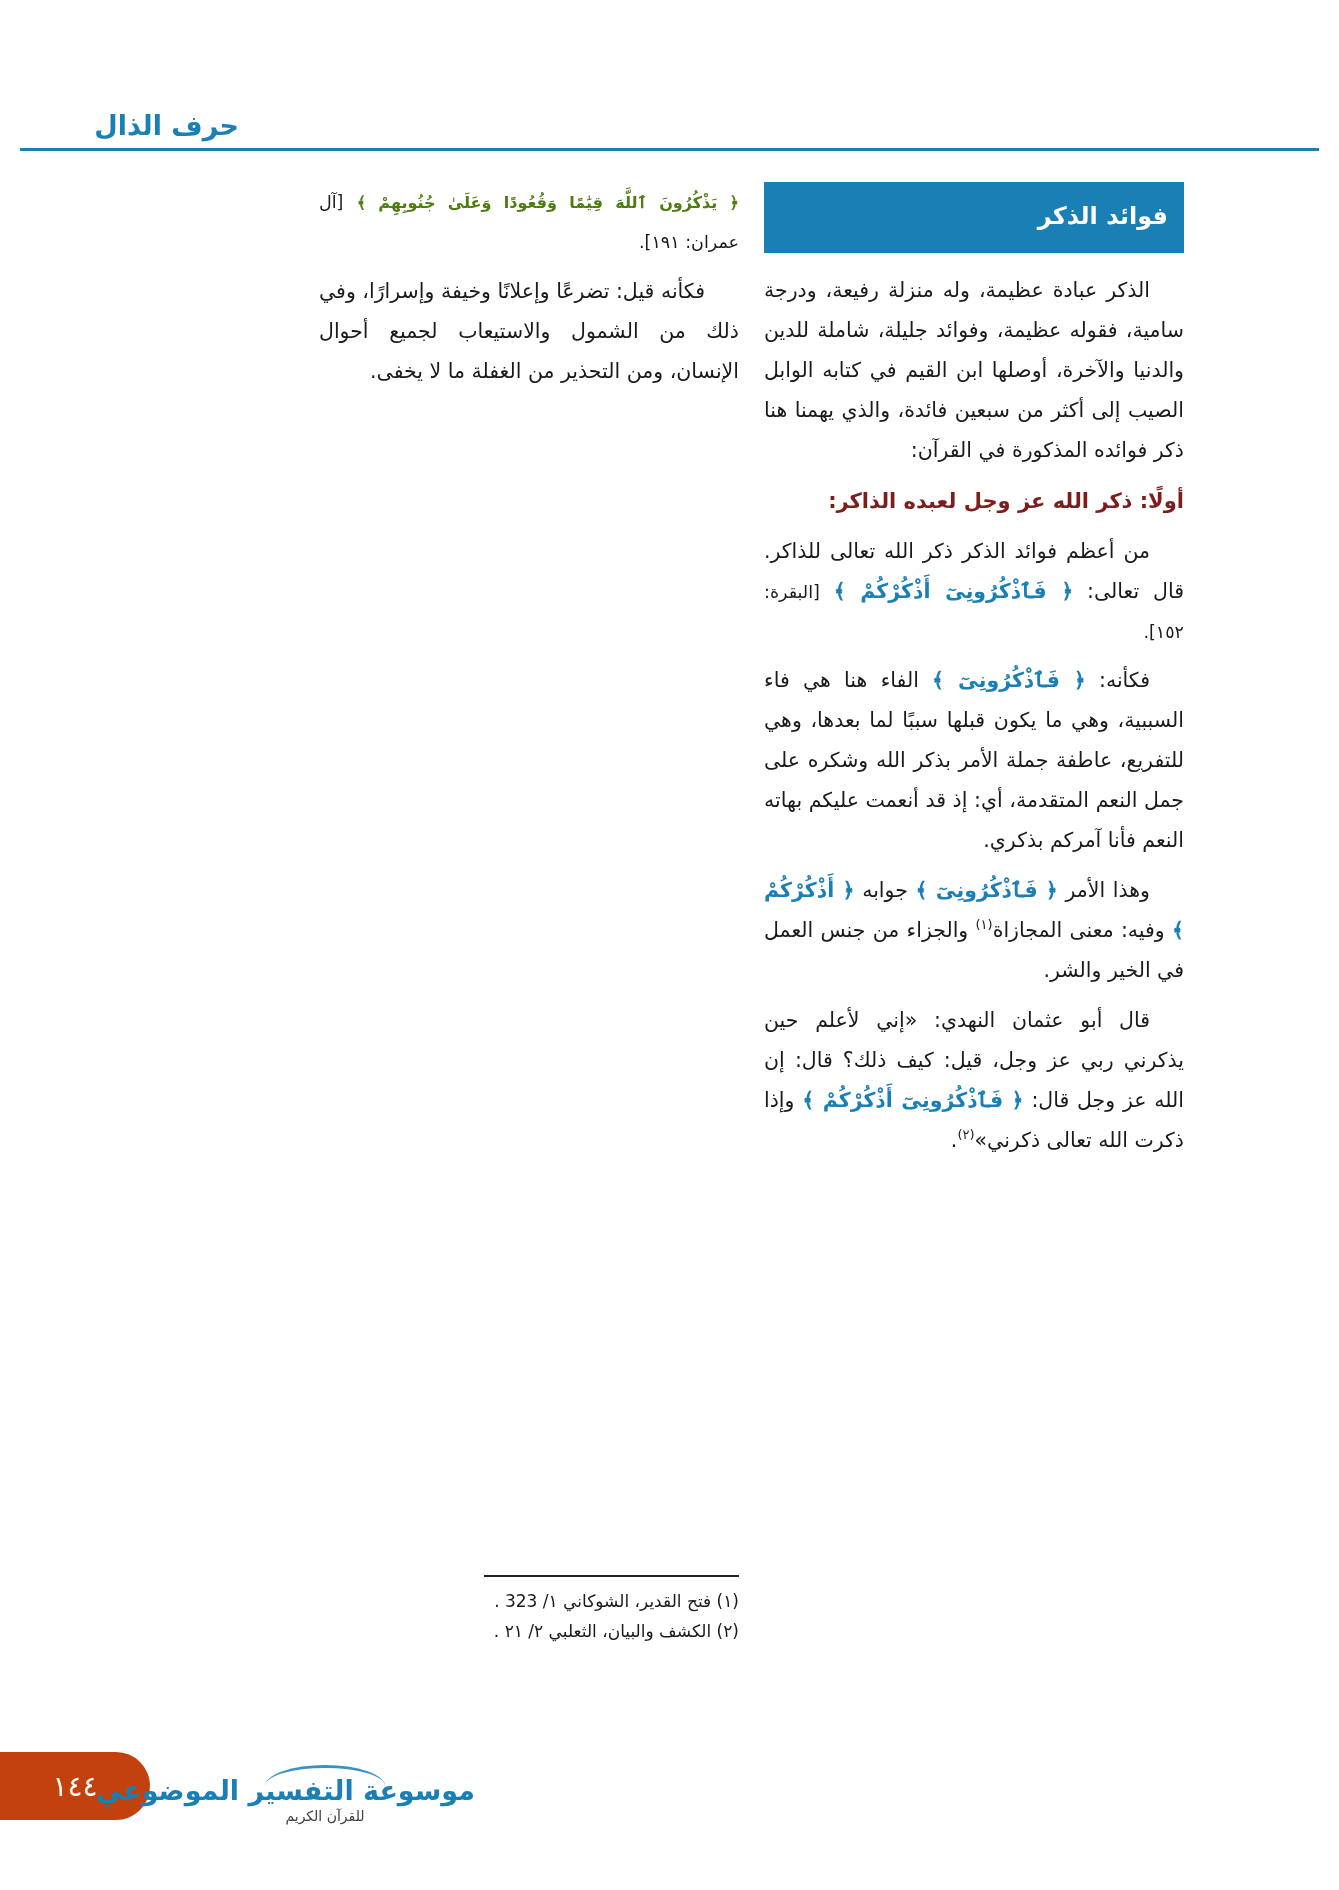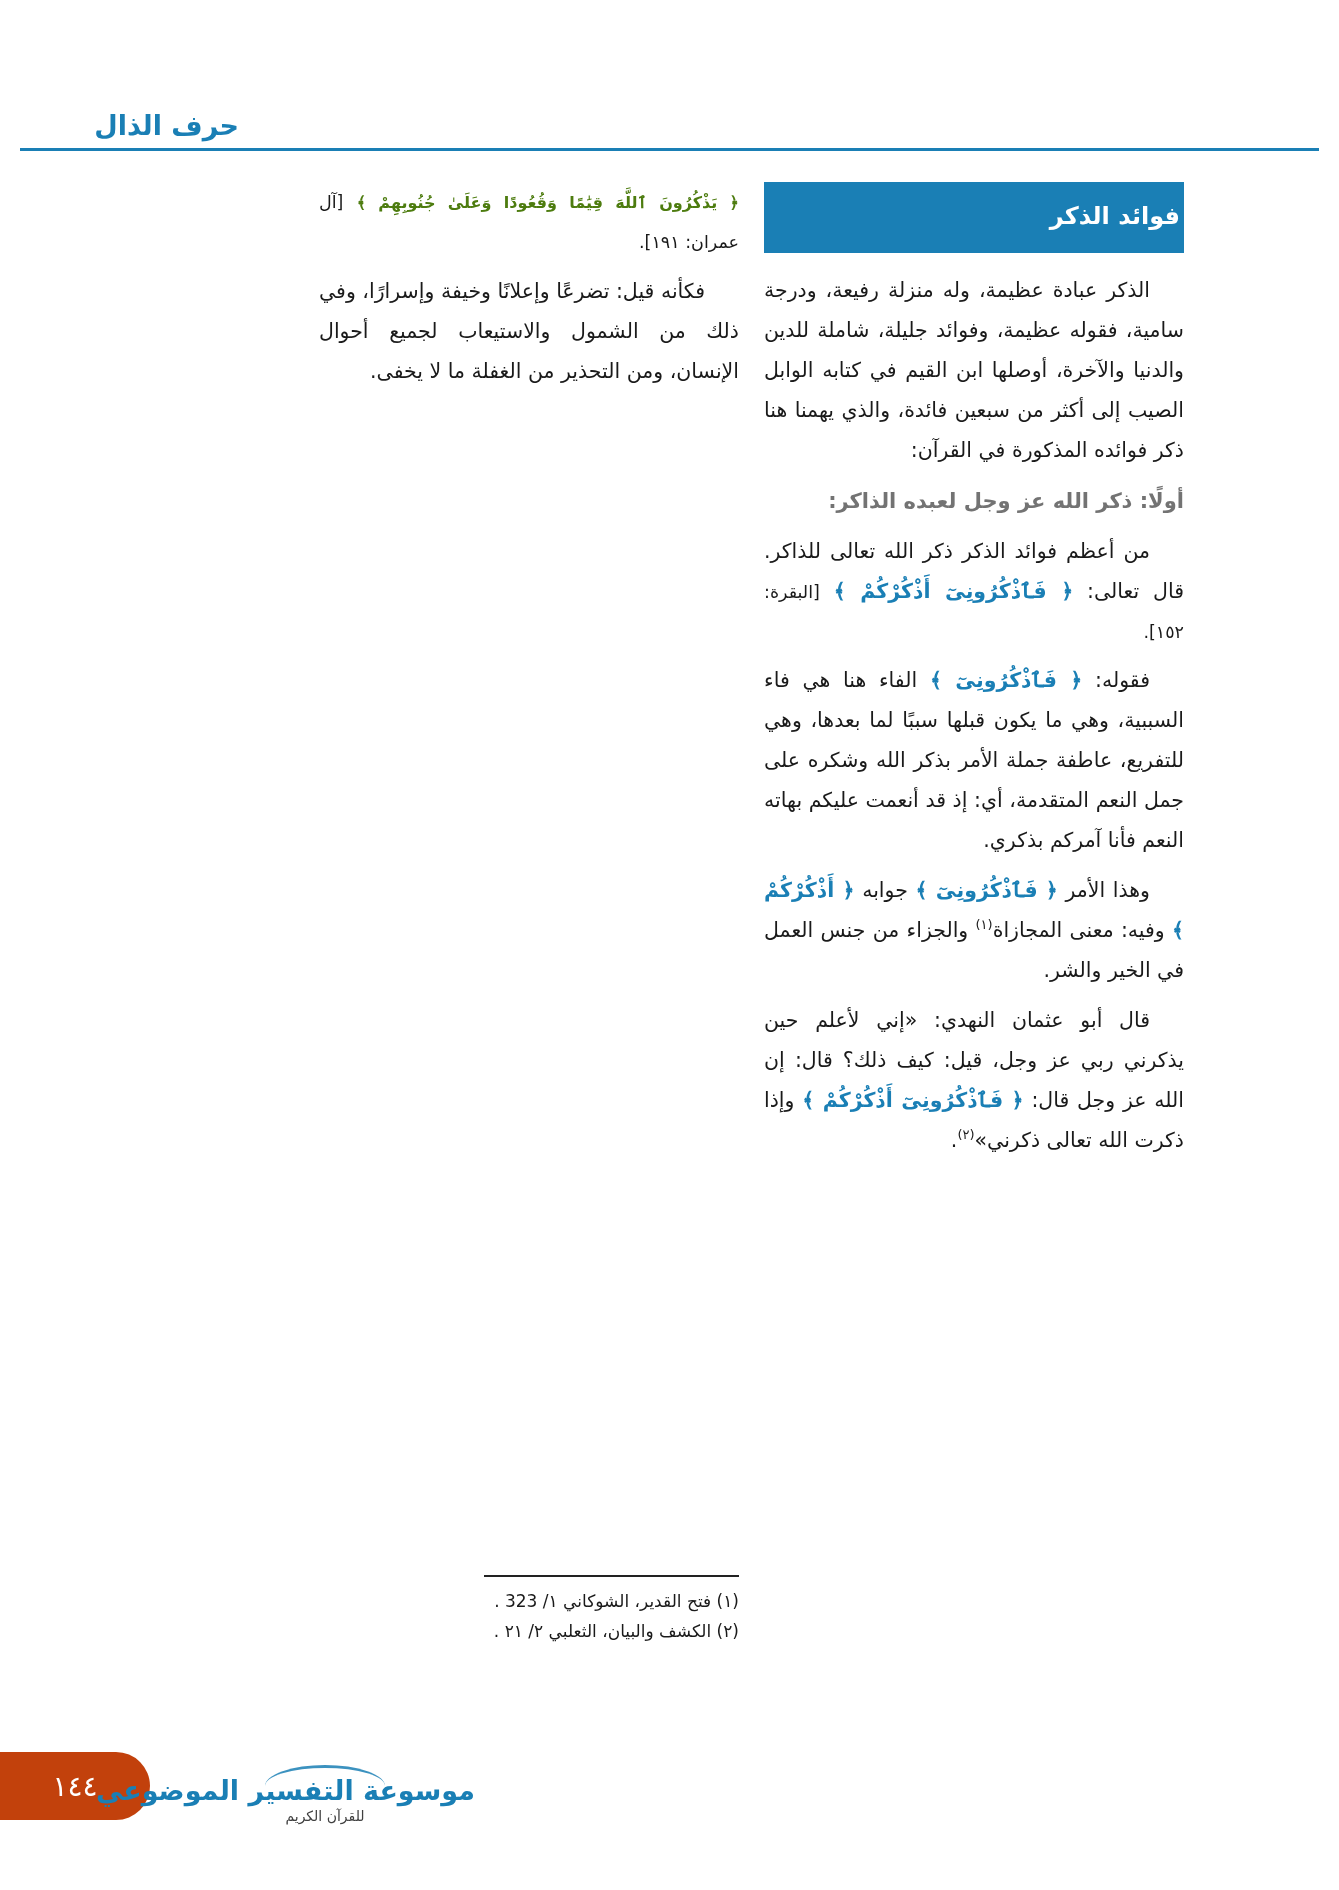--- a/index.html
+++ b/index.html
@@ -83,28 +83,28 @@
   }
   p.noindent { text-indent: 0; }
 
   
   .section-bar {
     background: #1a7fb5;
     color: #ffffff;
     font-size: 24px;
     font-weight: bold;
     text-align: center;
-    padding: 11px 4px 13px 0;
+    padding: 11px 16px 13px 0;
     margin-bottom: 18px;
     width: 420px;
     box-sizing: border-box;
     text-indent: 0;
   }
   .subhead {
-    color: #737373;
+    color: #7f1d1d;
     font-weight: bold;
     font-size: 21px;
     margin: 6px 0 10px 0;
     text-indent: 0;
     text-align: center;
   }
   .sup {
     font-size: 13px;
     vertical-align: super;
   }
@@ -216,21 +216,21 @@
 
     <p class="subhead">أولًا: ذكر الله عز وجل لعبده الذاكر:</p>
 
     <p>
       <span>من أعظم فوائد الذكر ذكر الله تعالى للذاكر. قال تعالى:</span>
       <span class="ayah-inline">﴿ فَٱذْكُرُونِىٓ أَذْكُرْكُمْ ﴾</span>
       <span class="ref">[البقرة: ١٥٢].</span>
     </p>
 
     <p>
-      <span>فقوله:</span>
+      <span>فكأنه:</span>
       <span class="ayah-inline">﴿ فَٱذْكُرُونِىٓ ﴾</span>
       <span>الفاء هنا هي فاء السببية، وهي ما يكون قبلها سببًا لما بعدها، وهي للتفريع، عاطفة جملة الأمر بذكر الله وشكره على جمل النعم المتقدمة، أي: إذ قد أنعمت عليكم بهاته النعم فأنا آمركم بذكري.</span>
     </p>
 
     <p>
       <span>وهذا الأمر</span>
       <span class="ayah-inline">﴿ فَٱذْكُرُونِىٓ ﴾</span>
       <span>جوابه</span>
       <span class="ayah-inline">﴿ أَذْكُرْكُمْ ﴾</span>
       <span>وفيه: معنى المجازاة</span><span class="sup">(١)</span>

